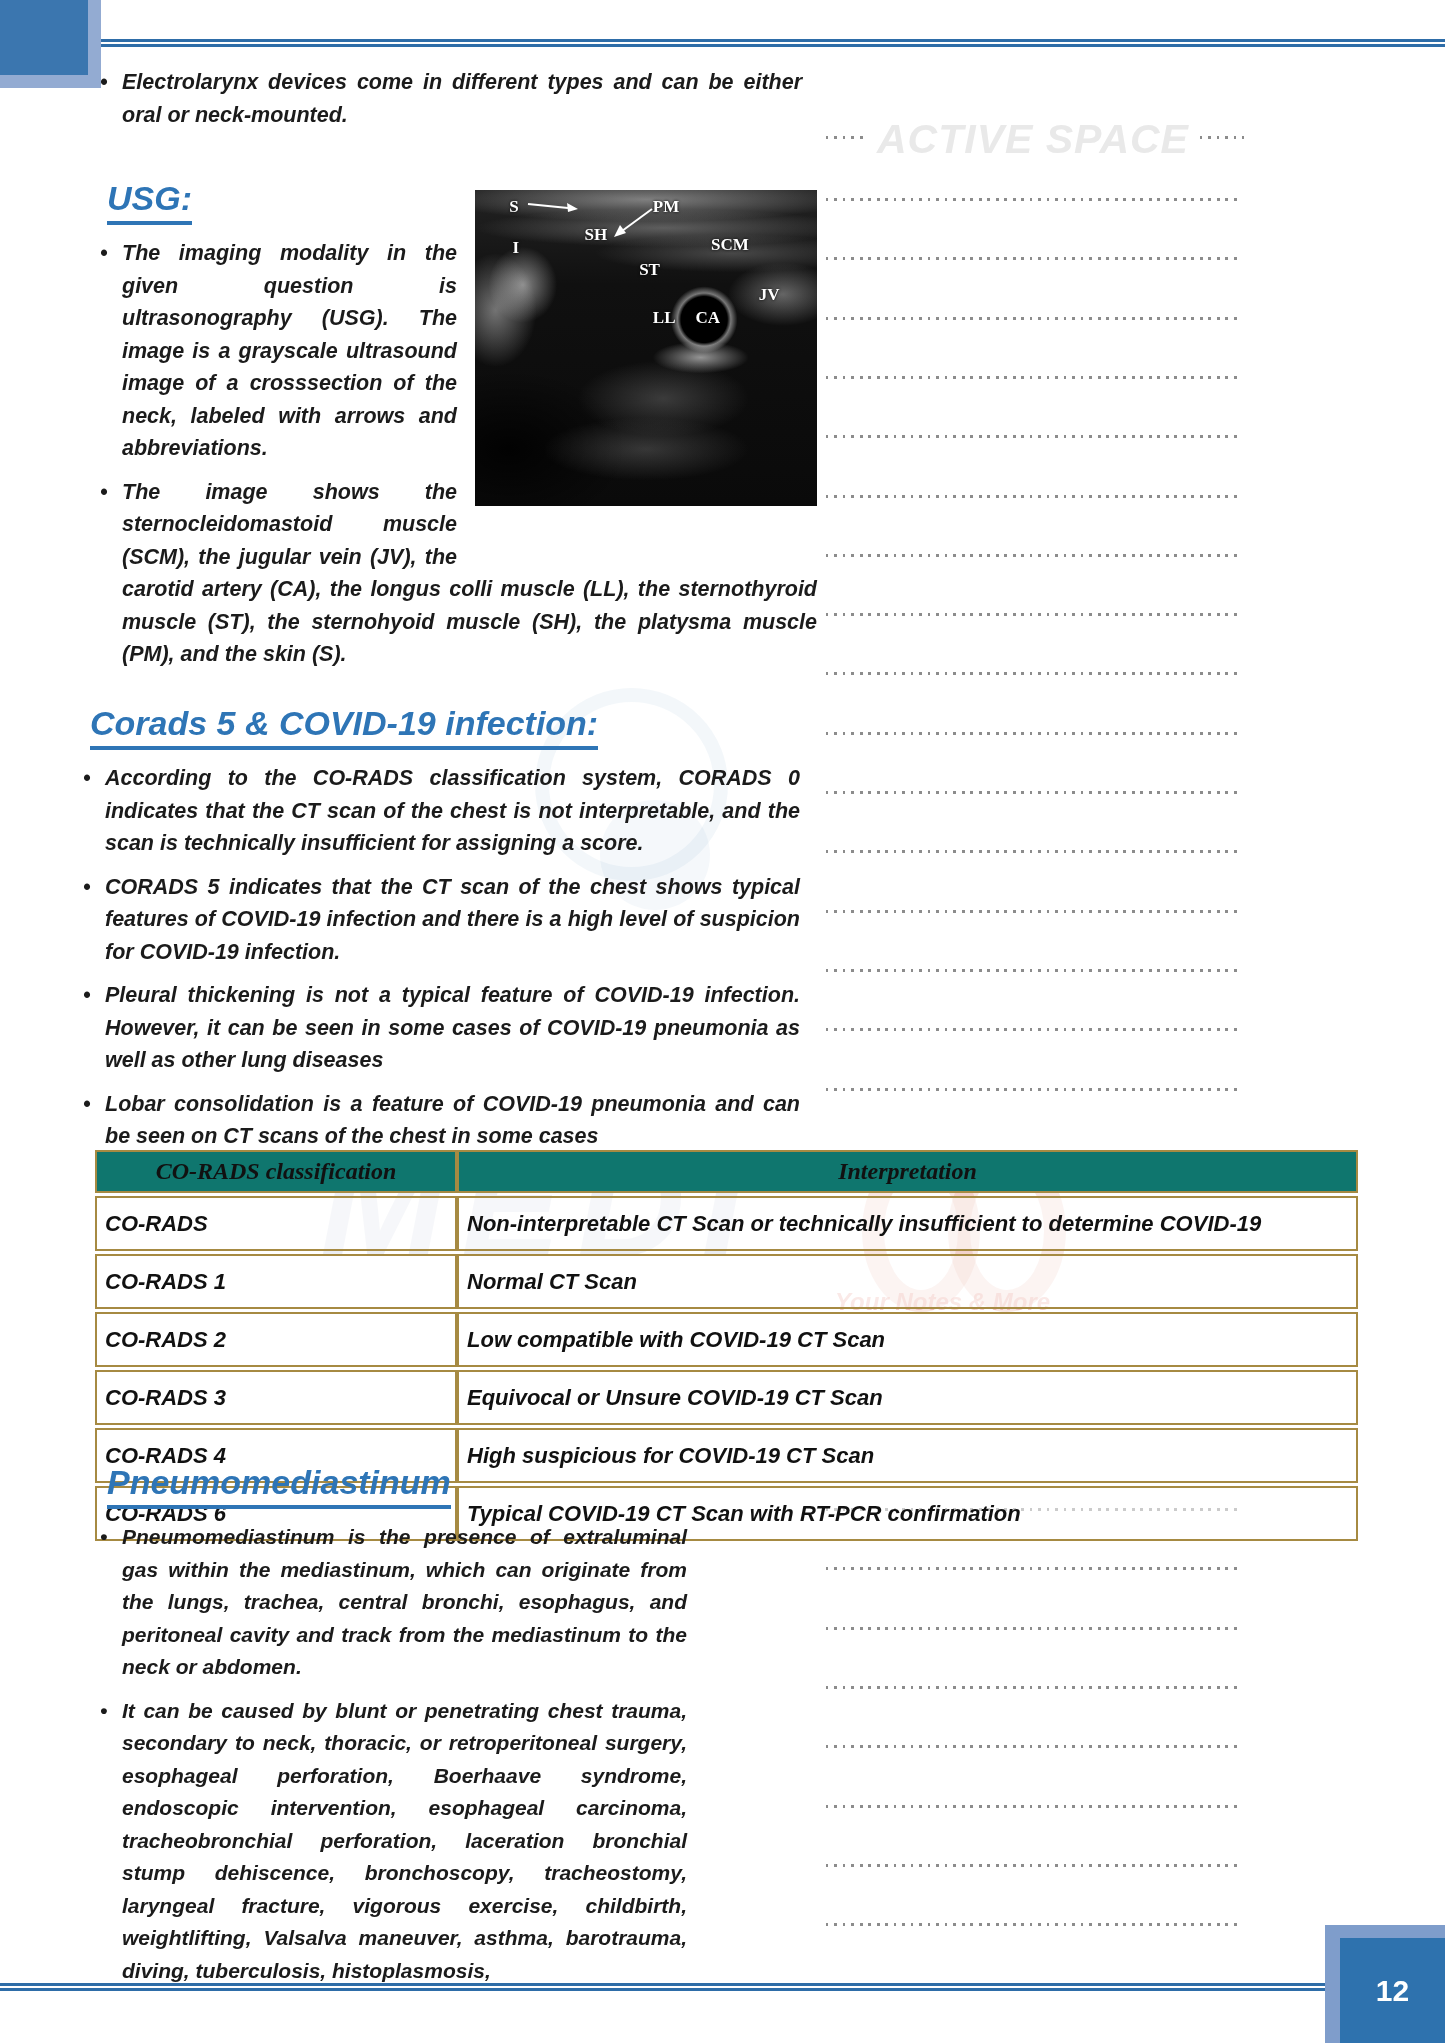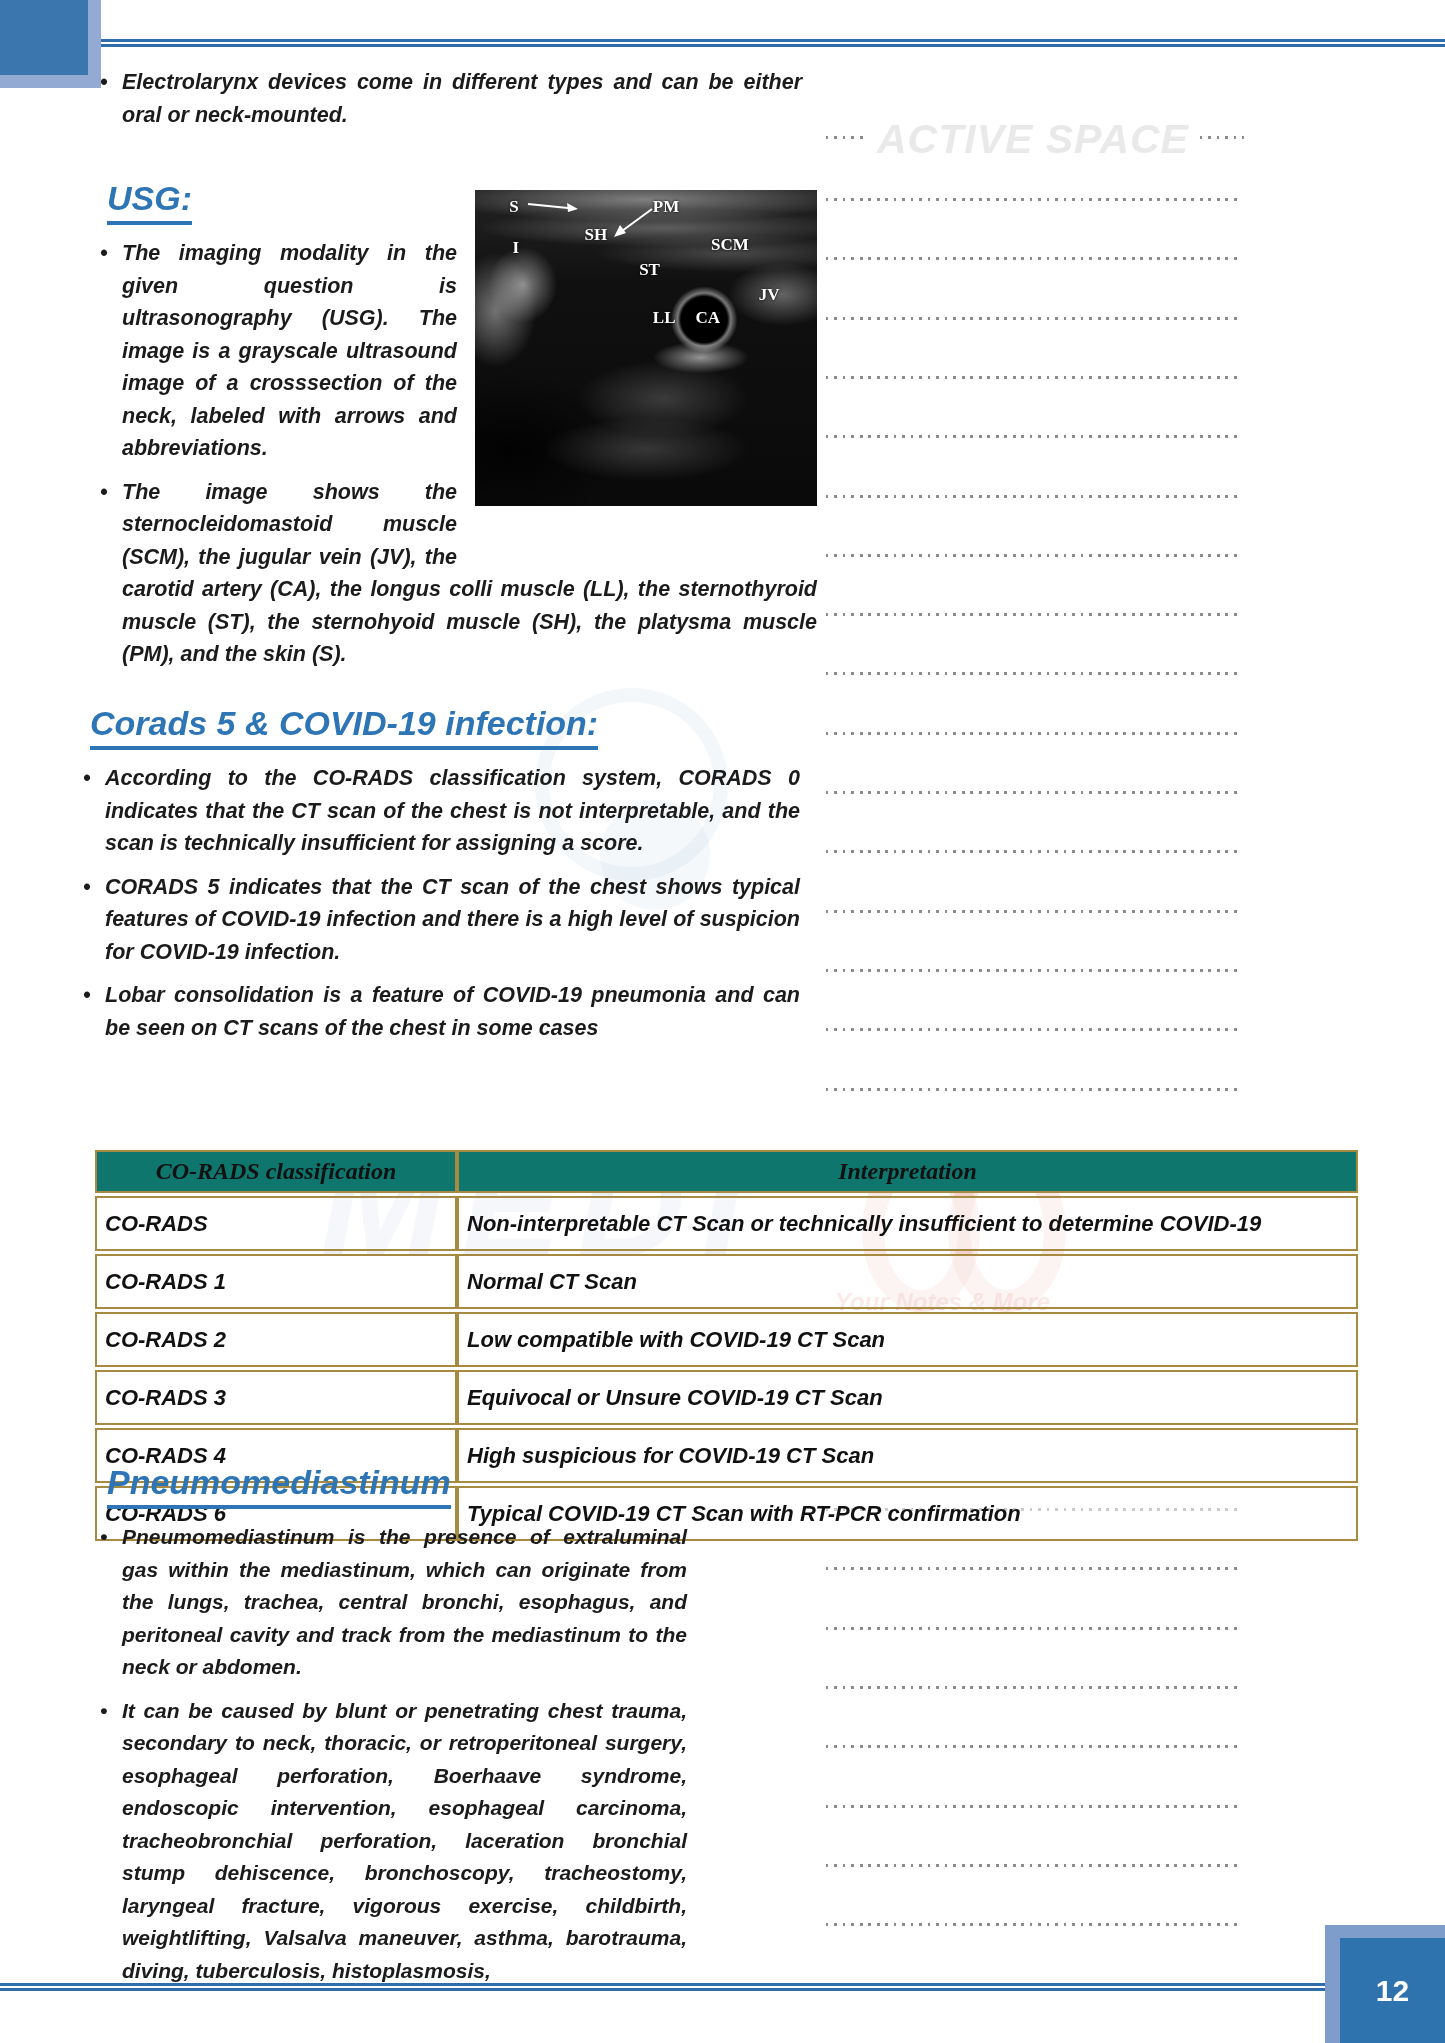--- a/index.html
+++ b/index.html
@@ -157,20 +157,21 @@
     </div>
     <div class="heading"><span>USG:</span></div>
     <div class="bullet">The imaging modality in the given question is ultrasonography (USG). The image is a grayscale ultrasound image of a crosssection of the neck, labeled with arrows and abbreviations.</div>
     <div class="bullet">The image shows the sternocleidomastoid muscle (SCM), the jugular vein (JV), the carotid artery (CA), the longus colli muscle (LL), the sternothyroid muscle (ST), the sternohyoid muscle (SH), the platysma muscle (PM), and the skin (S).</div>
   </div>
 
   <div class="content sec-corads">
     <div class="heading"><span>Corads 5 &amp; COVID-19 infection:</span></div>
     <div class="bullet">According to the CO-RADS classification system, CORADS 0 indicates that the CT scan of the chest is not interpretable, and the scan is technically insufficient for assigning a score.</div>
     <div class="bullet">CORADS 5 indicates that the CT scan of the chest shows typical features of COVID-19 infection and there is a high level of suspicion for COVID-19 infection.</div>
+    <div class="bullet">Pleural thickening is not a typical feature of COVID-19 infection. However, it can be seen in some cases of COVID-19 pneumonia as well as other lung diseases</div>
     <div class="bullet">Lobar consolidation is a feature of COVID-19 pneumonia and can be seen on CT scans of the chest in some cases</div>
   </div>
 
   <table class="corads-table">
     <colgroup>
         <col class="col-class">
         <col class="col-interp">
       </colgroup>
     <tbody>
         <tr>

